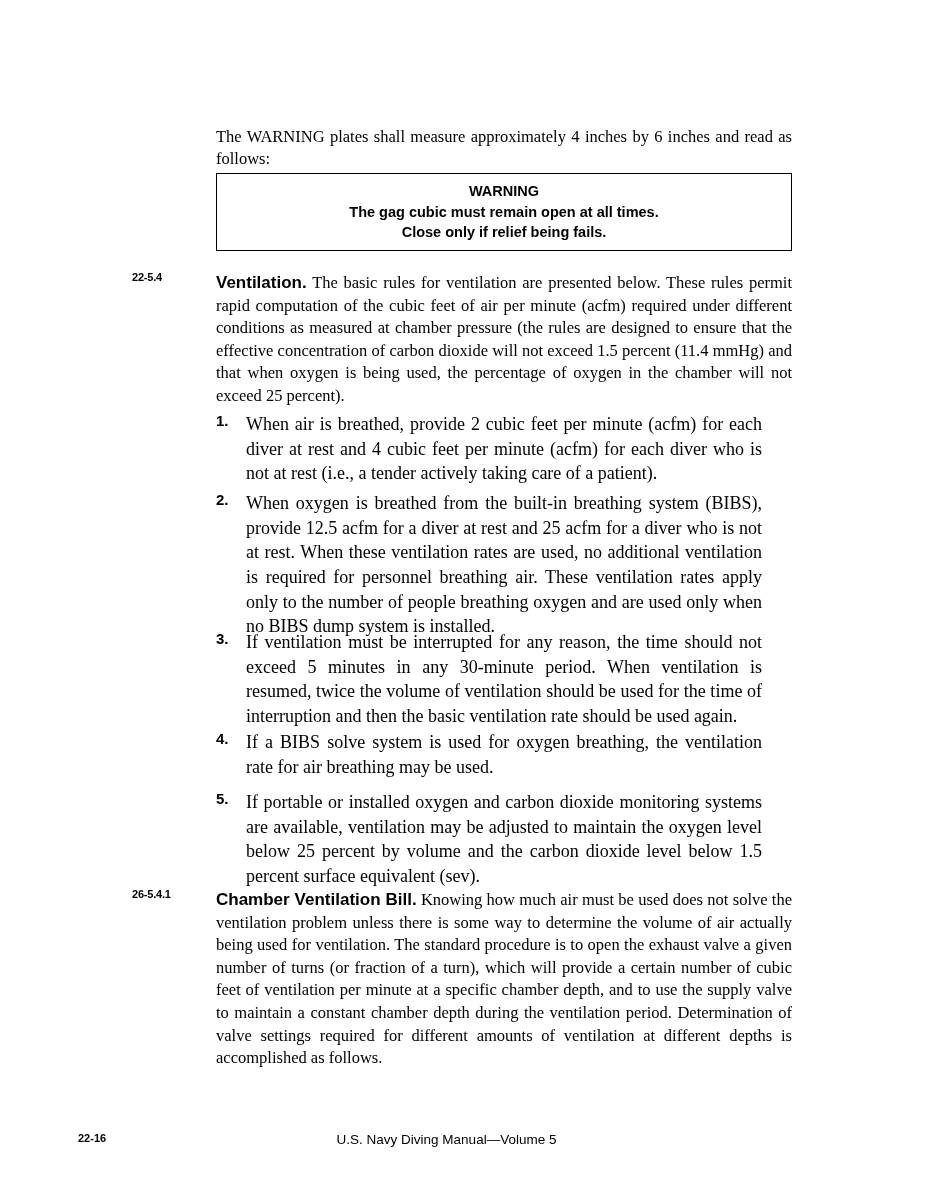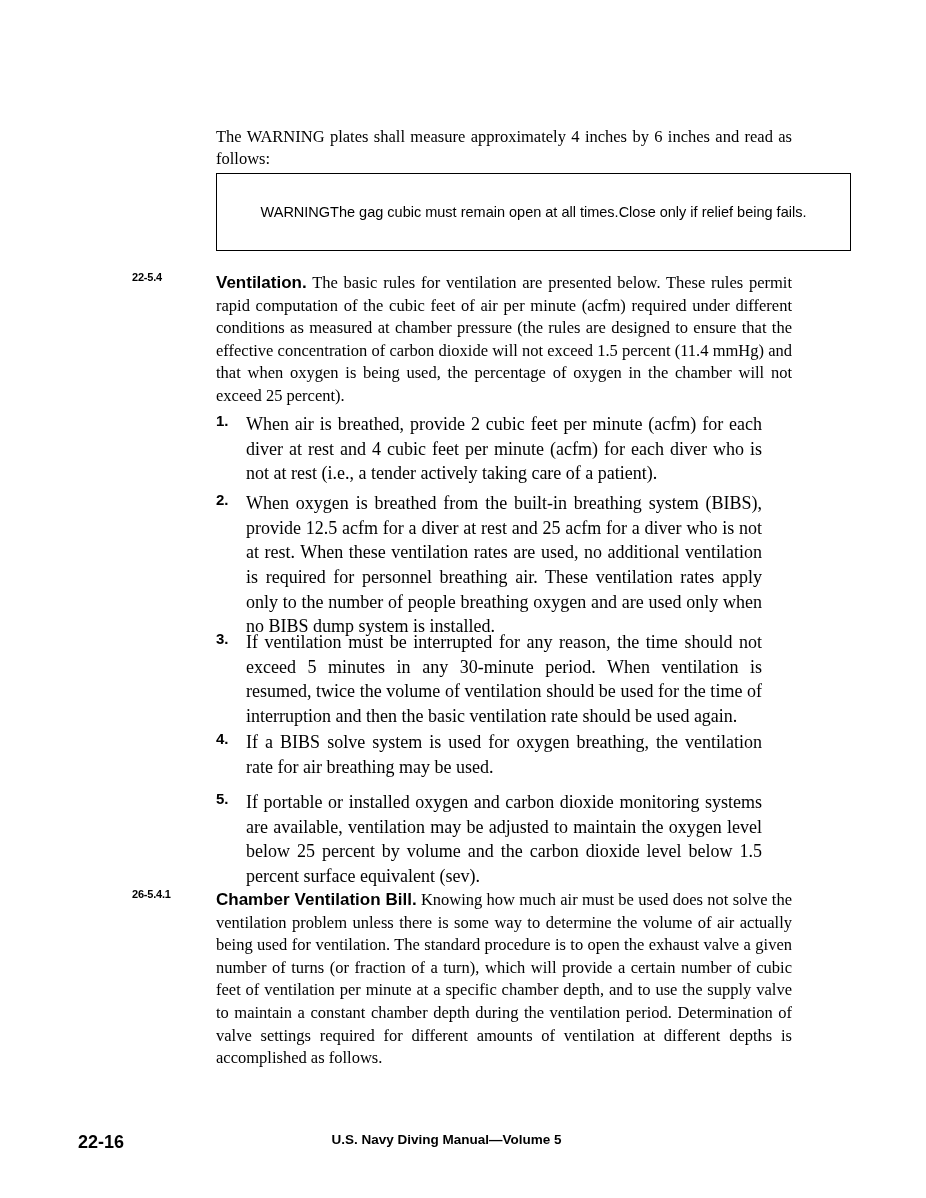--- a/index.html
+++ b/index.html
@@ -32,30 +32,30 @@
     font-size: 16.5px;
     line-height: 1.37;
     text-align: justify;
   }
 
   
   .warning-box {
     position: absolute;
     left: 216px;
     top: 165px;
-    width: 635px;
+    width: 576px;
     height: 78px;
     border: 1.6px solid #000;
     box-sizing: border-box;
     display: flex;
-    flex-direction: row;
+    flex-direction: column;
     align-items: center;
     justify-content: center;
     font-family: "Liberation Sans", sans-serif;
-    font-weight: normal;
+    font-weight: bold;
     font-size: 14.5px;
     line-height: 1.42;
   }
   .warning-box .wline { display: block; text-align: center; }
 
   
   .section {
     position: absolute;
     display: block;
   }
@@ -108,30 +108,30 @@
     text-align: justify;
   }
 
   
   .footer-left {
     position: absolute;
     left: 78px;
     top: 1124px;
     font-family: "Liberation Sans", sans-serif;
     font-weight: bold;
-    font-size: 18px;
+    font-size: 11px;
   }
   .footer-center {
     position: absolute;
     left: 0px;
     top: 1124px;
     width: 816px;
     text-align: center;
     font-family: "Liberation Sans", sans-serif;
-    font-weight: bold;
+    font-weight: normal;
     font-size: 13.5px;
     padding-left: 77px;
     box-sizing: border-box;
   }
 </style>
 </head>
 <body>
 
 <div class="page">
 

